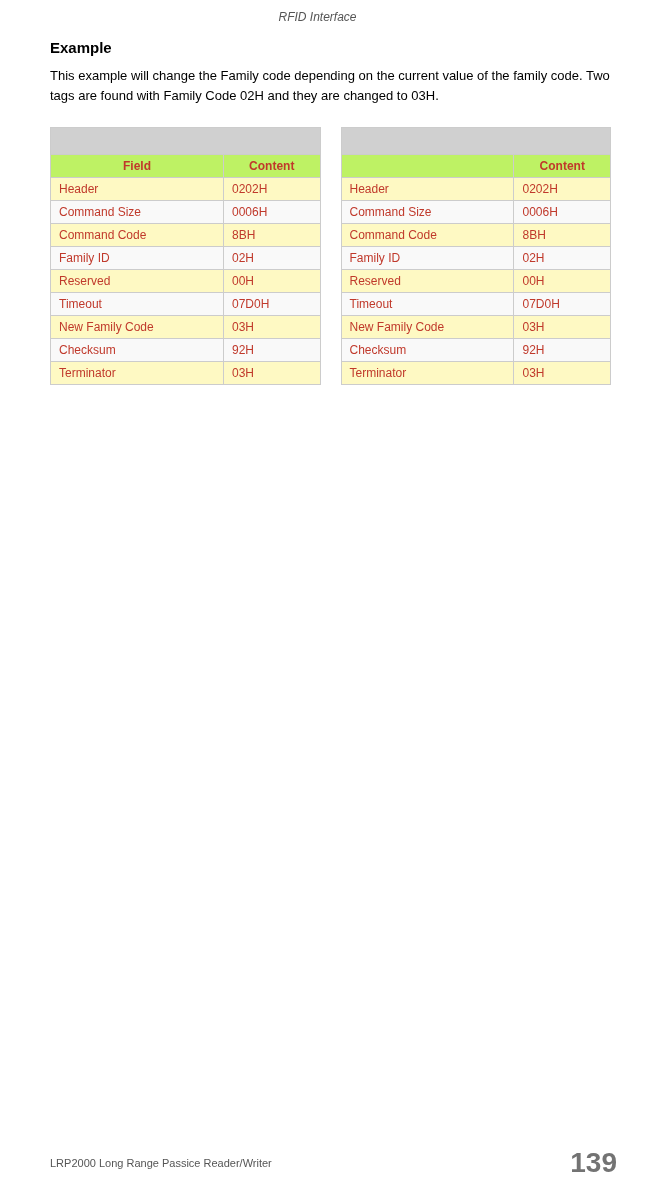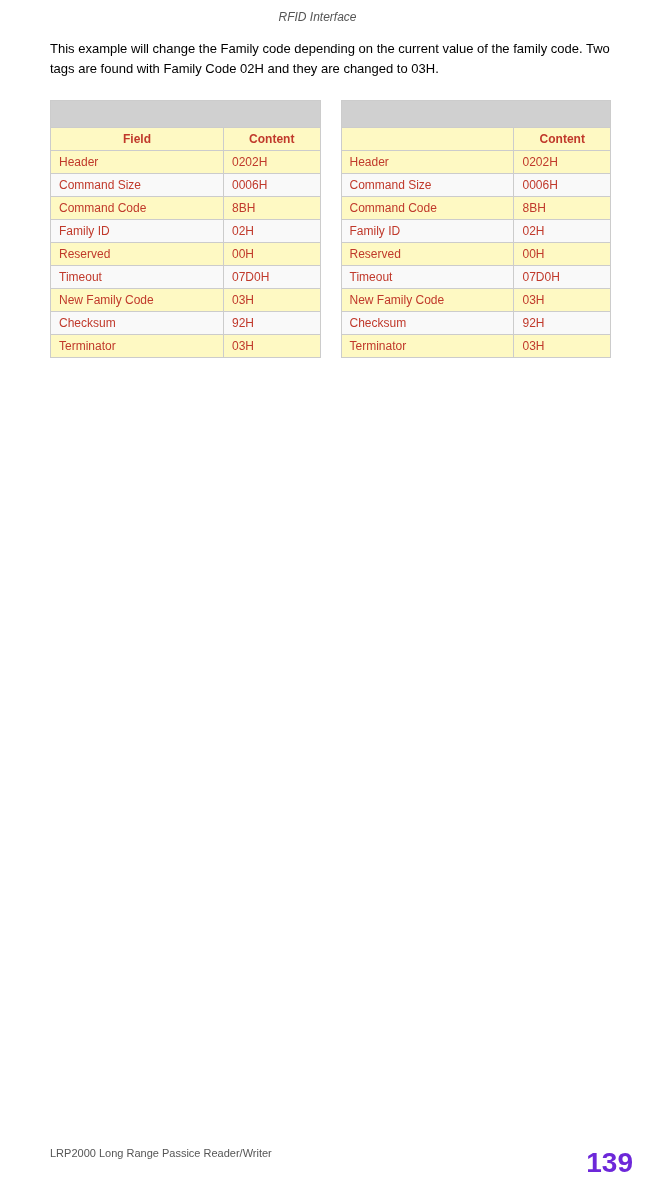--- a/index.html
+++ b/index.html
@@ -51,55 +51,56 @@
     }
     .header-row th {
       background-color: #d0d0d0;
       font-weight: normal;
       padding: 6px 8px;
       height: 20px;
     }
     .col-header-row th {
       color: #c0392b;
       font-weight: bold;
-      background-color: #fef9c3;
+      background-color: #bef264;
       border: 1px solid #ccc;
     }
     .data-row td {
       color: #c0392b;
       background-color: #fef9c3;
     }
     .data-row:nth-child(even) td {
       background-color: #f9f9f9;
     }
     .page-footer {
       position: absolute;
       bottom: 20px;
       left: 0;
       right: 0;
       display: flex;
       justify-content: space-between;
-      align-items: flex-start;
-      padding: 0 18px 0 50px;
+      align-items: center;
+      padding: 0 34px 0 50px;
       font-size: 11px;
       color: #555;
     }
     .page-number {
       font-size: 28px;
       font-weight: bold;
-      color: #6d28d9;
+      color: #737373;
     }
   </style>
 </head>
 <body>
 
 <div class="page-header">RFID Interface</div>
 
 <div class="content">
 
+  <div class="example-title">Example</div>
 
   <div class="example-text">This example will change the Family code depending on the current value of the family code. Two tags are found with Family Code 02H and they are changed to 03H.</div>
 
   <div class="tables-wrapper">
 
     <div class="table-container">
       <table>
         <thead>
           <tr class="header-row">
             <th colspan="2">&nbsp;</th>

